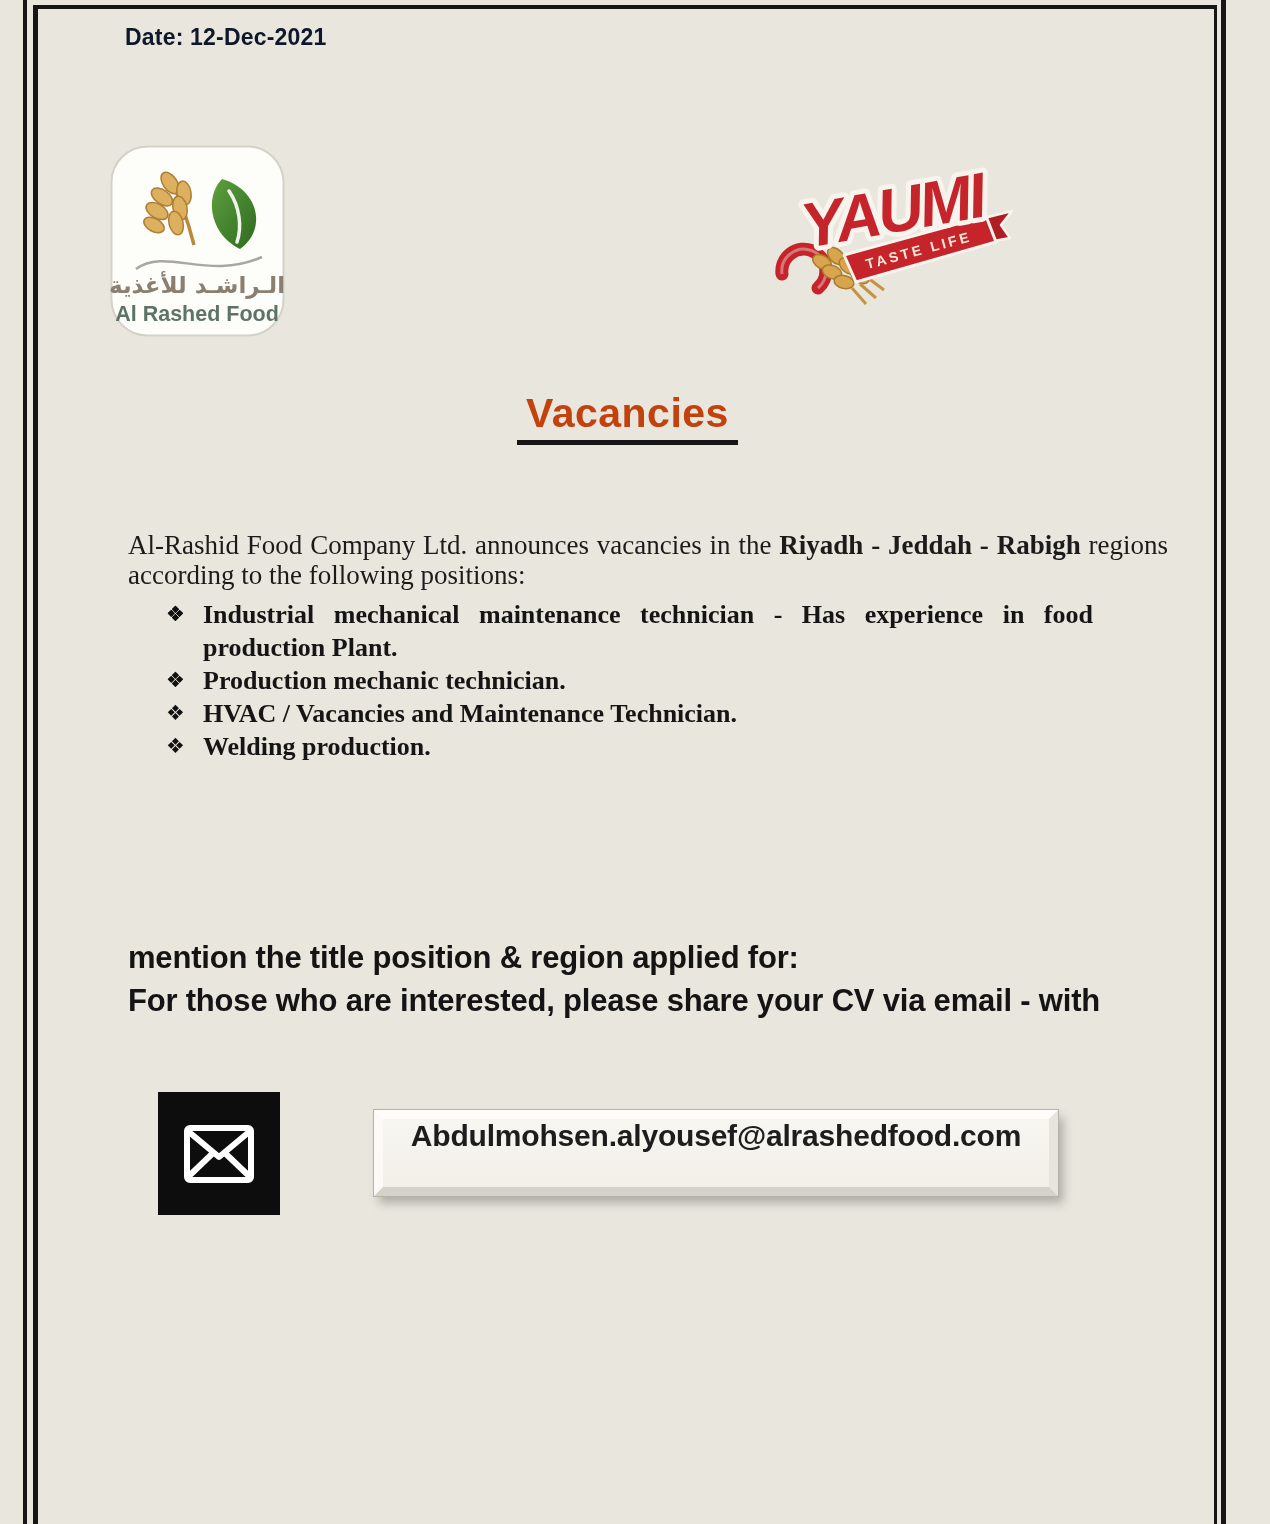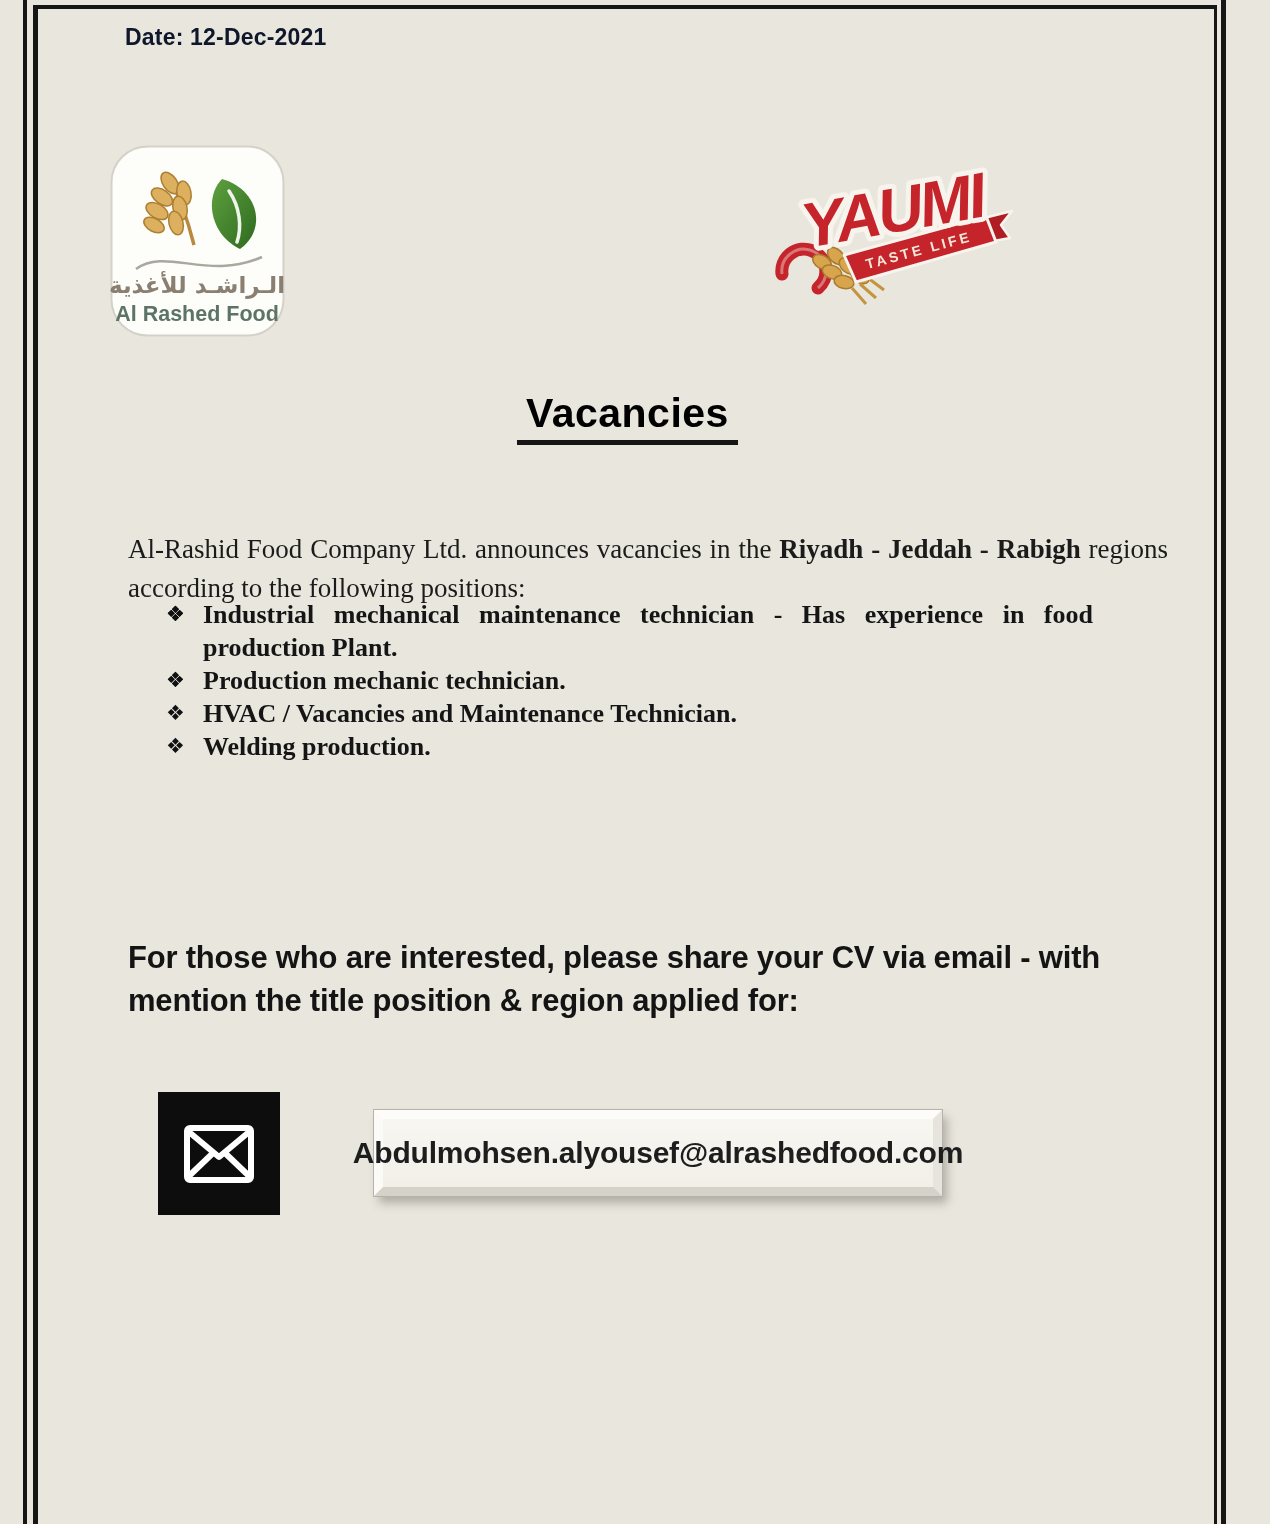--- a/index.html
+++ b/index.html
@@ -21,26 +21,26 @@
   #date-text{
     position:absolute;left:125px;top:24px;
     font-size:23px;font-weight:700;letter-spacing:0.2px;color:#0f172a;
   }
   #al-rashed-logo{position:absolute;left:102px;top:145px;width:175px;height:192px;margin-left:8px;}
   #yaumi-logo{position:absolute;left:748px;top:158px;width:270px;height:156px;}
   
   #title-row{position:absolute;left:38px;top:390px;width:1179px;text-align:center;}
   #page-title{
     display:inline-block;font-size:41px;font-weight:700;letter-spacing:0.5px;
-    border-bottom:5px solid #161616;padding:0 9px 3px 9px;color:#000000;
+    border-bottom:5px solid #161616;padding:0 9px 3px 9px;color:#c2410c;
   }
   
   #intro-paragraph{
     position:absolute;left:128px;top:503px;width:1040px;
-    font-family:"Liberation Serif",serif;font-size:27px;line-height:39px;
+    font-family:"Liberation Serif",serif;font-size:27px;line-height:30px;
     text-align:justify;color:#1b1b1b;
   }
   #intro-paragraph b{font-weight:700;}
   
   #positions-list{
     position:absolute;left:128px;top:598px;width:965px;
     margin:0;padding:0;list-style:none;
     font-family:"Liberation Serif",serif;font-size:26px;line-height:33px;font-weight:700;
     color:#151515;
   }
@@ -50,27 +50,27 @@
     font-family:"DejaVu Sans",sans-serif;font-size:21px;font-weight:400;color:#111;
   }
   
   #cv-note{
     position:absolute;left:128px;top:936px;width:1010px;
     font-size:31px;font-weight:700;line-height:43px;letter-spacing:-0.2px;color:#141414;
   }
   
   #mail-icon-box{position:absolute;left:158px;top:1092px;width:122px;height:123px;}
   #email-button{
-    position:absolute;left:374px;top:1110px;width:568px;height:86px;
+    position:absolute;left:374px;top:1110px;width:684px;height:86px;
     box-sizing:border-box;
     background:linear-gradient(180deg,#f8f6f1 0%,#f1efe8 100%);
     border:9px solid;
     border-color:#fdfcf9 #e6e4dc #d4d2c9 #fbfaf6;
     box-shadow:0 0 0 1px #b4b2a9, 5px 7px 9px rgba(70,68,60,0.35);
-    display:flex;align-items:center;justify-content:center;
+    display:flex;justify-content:center;
   }
   #email-text{font-size:30px;font-weight:600;color:#1d1d1d;letter-spacing:-0.2px;}
 </style>
 </head>
 <body>
 
 <div class="vline" id="border-left-outer"></div>
 <div class="vline" id="border-right-outer"></div>
 <div id="frame-inner"></div>
 
@@ -147,22 +147,22 @@
   <li><span class="bullet">❖</span></li>
   <li><span class="bullet">❖</span></li>
   <li><span class="bullet">❖</span><span>Industrial mechanical maintenance technician - Has experience in food production Plant.</span></li>
   <li><span class="bullet">❖</span></li>
   <li><span class="bullet">❖</span><span>Production mechanic technician.</span></li>
   <li><span class="bullet">❖</span><span>HVAC / Vacancies and Maintenance Technician.</span></li>
   <li><span class="bullet">❖</span><span>Welding production.</span></li>
 </ul>
 
 <div id="cv-note">
+  <div>mention the title position &amp; region applied for:</div>
   <div>For those who are interested, please share your CV via email - with</div>
-  <div>mention the title position &amp; region applied for:</div>
 </div>
 
 <div id="mail-icon-box">
   <svg width="122" height="123" viewBox="0 0 122 123">
     <rect x="0" y="0" width="122" height="123" fill="#0d0d0d"></rect>
     <rect x="29" y="36" width="64" height="52" rx="3" fill="none" stroke="#ffffff" stroke-width="6"></rect>
     <path d="M31,40 L61,65 L91,40" fill="none" stroke="#ffffff" stroke-width="6" stroke-linecap="round" stroke-linejoin="round"></path>
     <path d="M31,84 L54,62 M91,84 L68,62" fill="none" stroke="#ffffff" stroke-width="6" stroke-linecap="round"></path>
   </svg>
 </div>

